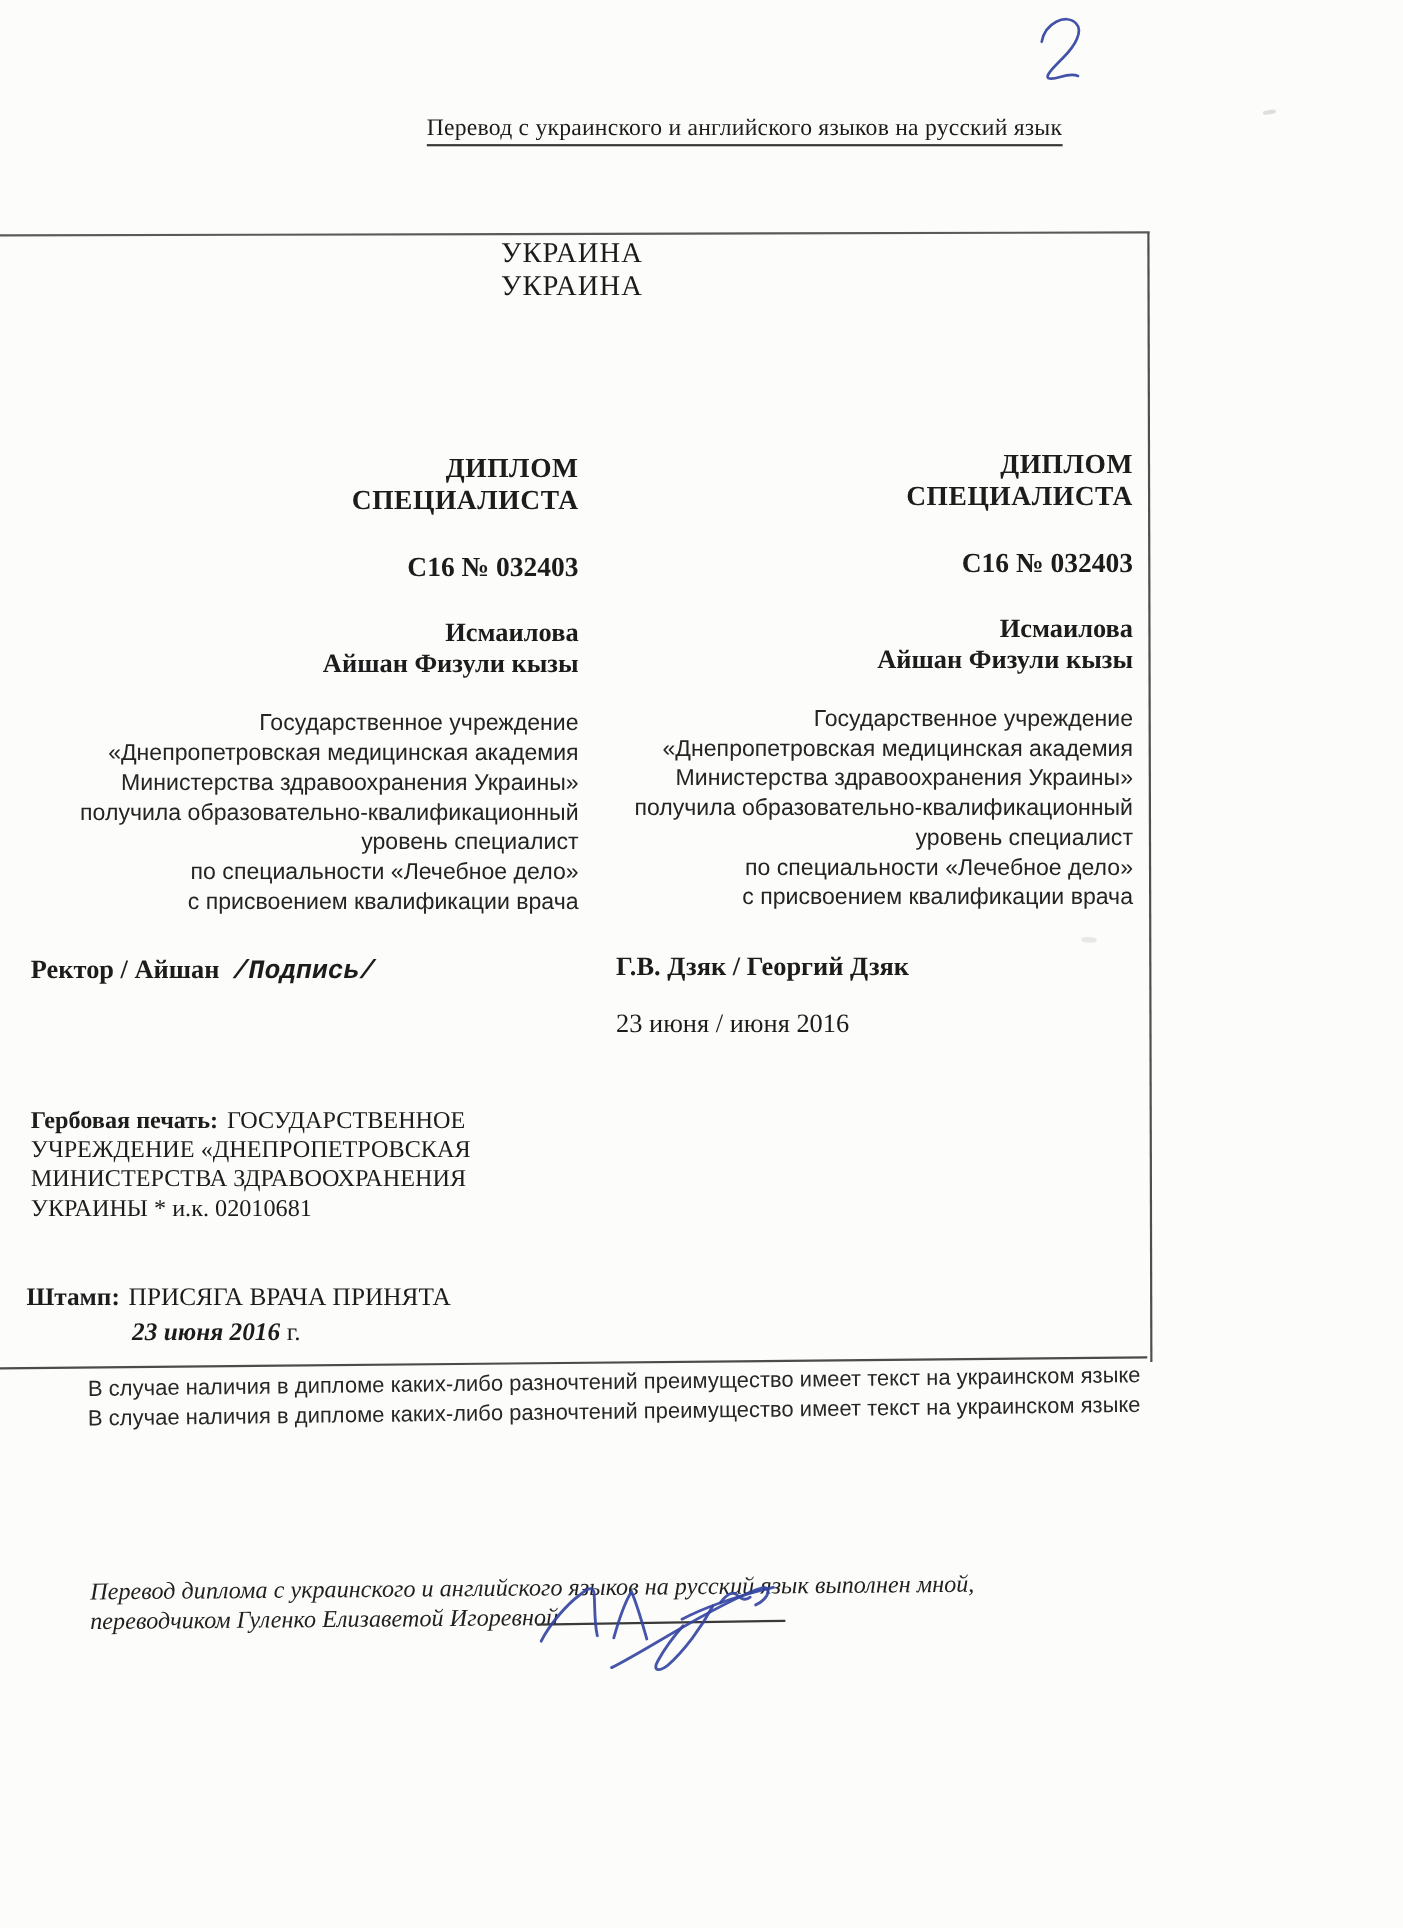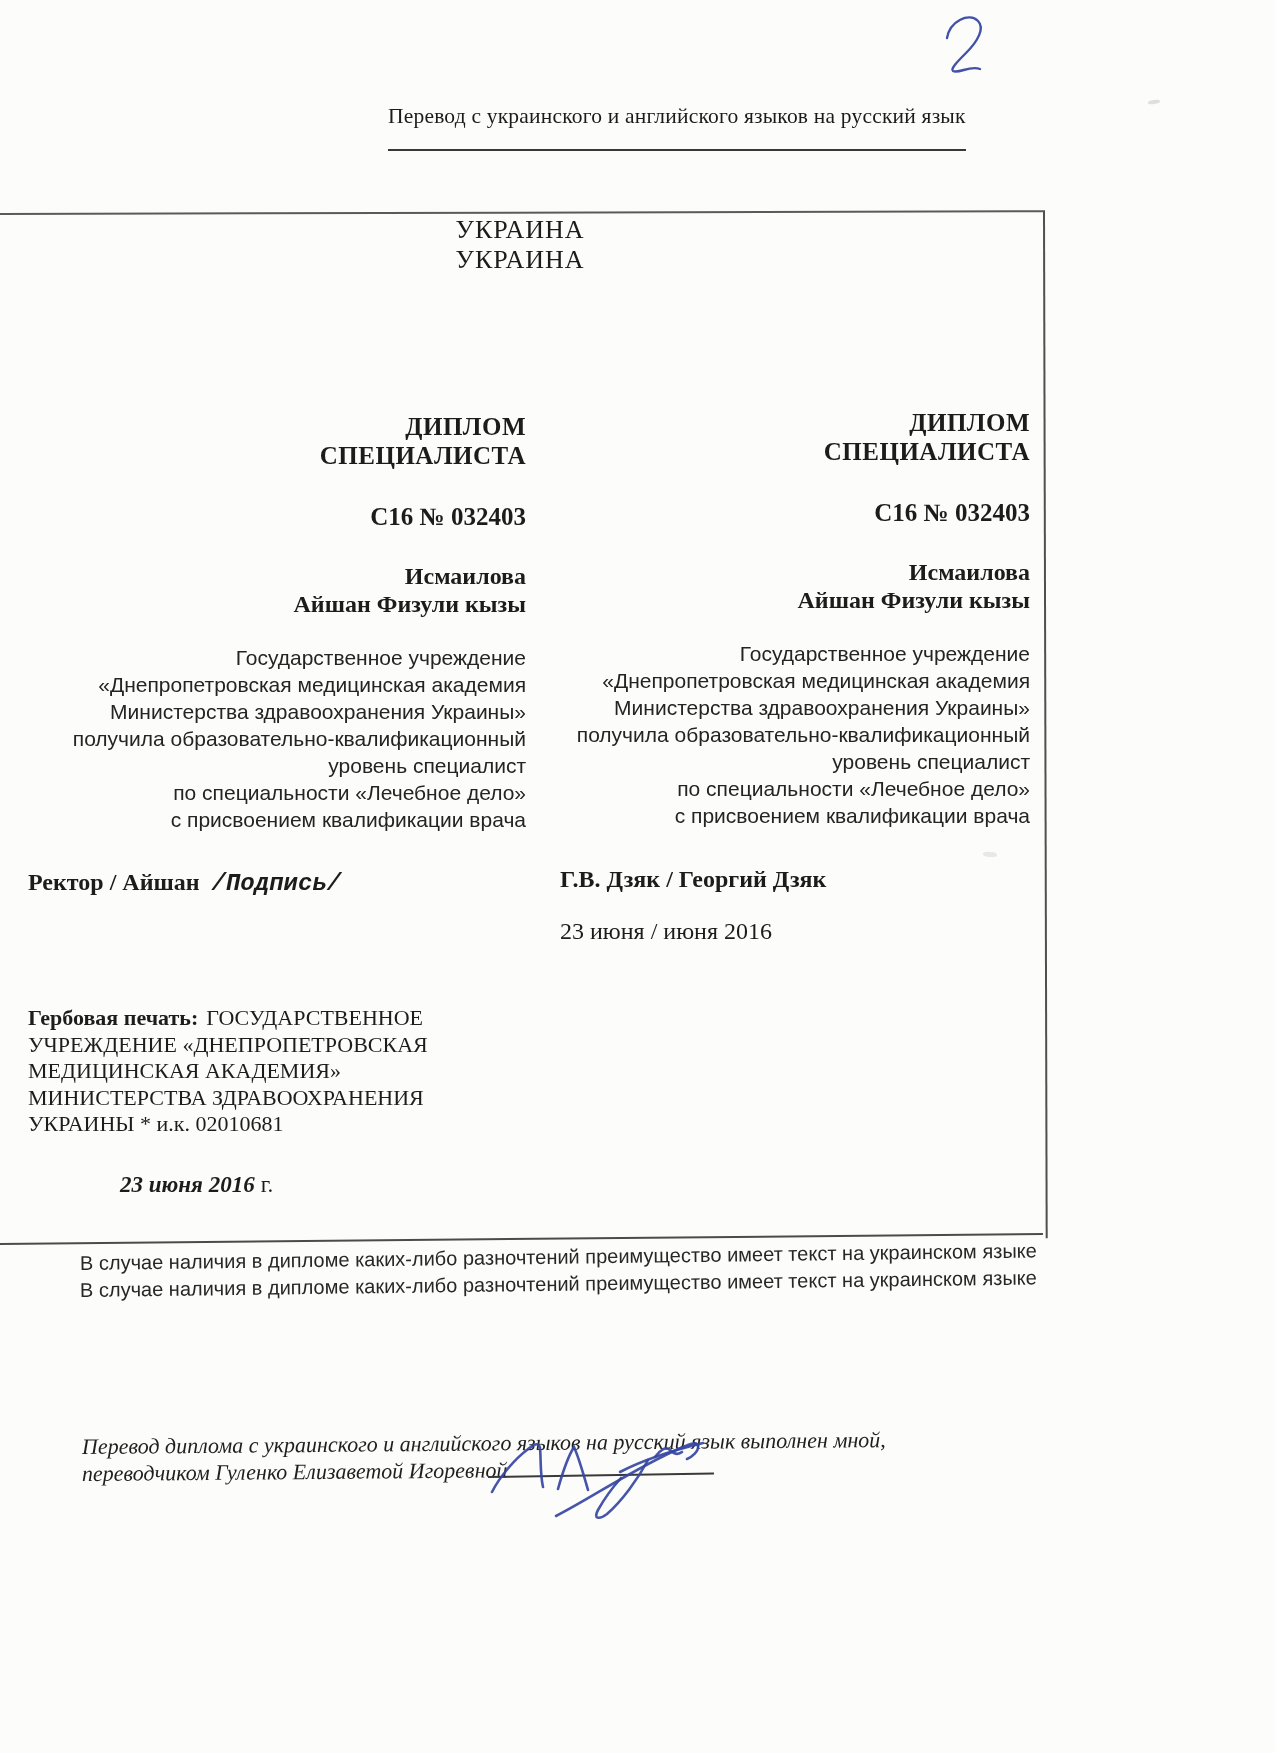--- a/index.html
+++ b/index.html
@@ -1,21 +1,21 @@
 <!DOCTYPE html>
 <html><head>
 <meta charset="utf-8">
 <style>
   html,body{margin:0;padding:0;}
   body{width:1275px;height:1753px;position:relative;background:#fcfcfa;overflow:hidden;
        font-family:"Liberation Serif",serif;color:#1c1c1c;}
   .abs{position:absolute;}
   
   .trans-header{left:388px;top:104px;font-size:21.5px;letter-spacing:.2px;color:#1b1b1b;
-    border-bottom:2px solid #383838;padding-bottom:20px;}
+    border-bottom:2px solid #383838;padding-bottom:2px;}
   
   .frame{left:0;top:213px;width:1043px;height:1026px;border-top:2px solid #5a5a5a;
     border-right:2px solid #4f4f4f;transform:rotate(-0.15deg);transform-origin:top left;}
   .frame-bottom{left:0;top:1243px;width:1043px;height:0;border-top:2px solid #4b4b4b;
     transform:rotate(-0.55deg);transform-origin:left center;}
   
   .emblem{left:220px;top:215px;width:600px;text-align:center;}
   .emblem .gerb{font-style:italic;font-size:25px;line-height:30px;color:#222;}
   .emblem .country{font-size:26px;line-height:30px;letter-spacing:1px;}
   
@@ -122,26 +122,28 @@
   <span>Ректор / Айшан</span><span class="note">/Подпись/</span>
 </div>
 <div class="abs signatory-name">Г.В. Дзяк / Георгий Дзяк</div>
 <div class="abs signatory-date">23 июня / июня 2016</div>
 
 <div class="abs seal">
   <div>
     <span class="lbl">Гербовая печать:</span><span class="rest">ГОСУДАРСТВЕННОЕ</span>
   </div>
   <div>УЧРЕЖДЕНИЕ «ДНЕПРОПЕТРОВСКАЯ</div>
-  <div>МЕДИЦИНСКАЯ АКАДЕМИЯ»</div>
   <div>МИНИСТЕРСТВА ЗДРАВООХРАНЕНИЯ</div>
   <div>УКРАИНЫ * и.к. 02010681</div>
 </div>
 
 <div class="abs stamp">
+  <div>
+    <span class="lbl">Штамп:</span><span class="txt">ПРИСЯГА ВРАЧА ПРИНЯТА</span>
+  </div>
   <div class="stamp-date-line">
     <span class="dt">23 июня 2016</span><span class="sfx">г.</span>
   </div>
 </div>
 
 <div class="abs disc disc1">В случае наличия в дипломе каких-либо разночтений преимущество имеет текст на украинском языке</div>
 <div class="abs disc disc2">В случае наличия в дипломе каких-либо разночтений преимущество имеет текст на украинском языке</div>
 
 <div class="abs tnote tnote1">Перевод диплома с украинского и английского языков на русский язык выполнен мной,</div>
 <div class="abs tnote tnote2">переводчиком Гуленко Елизаветой Игоревной</div>

